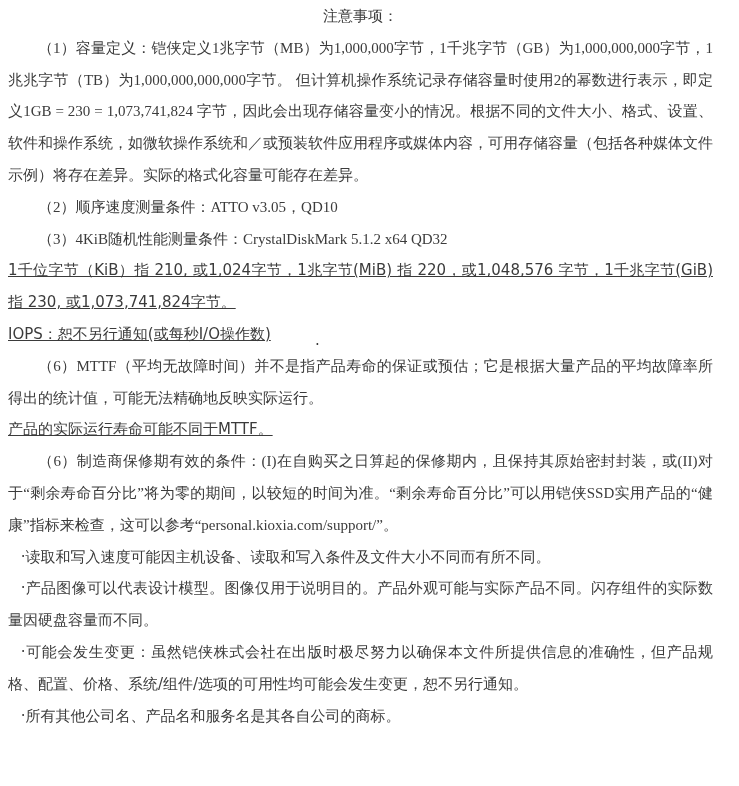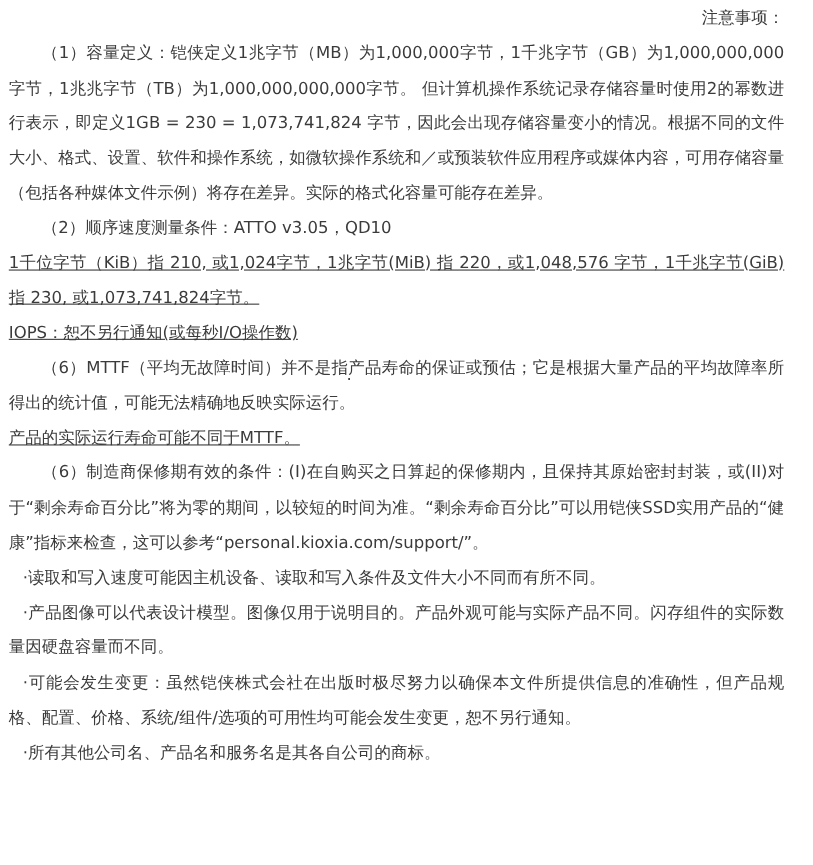--- a/index.html
+++ b/index.html
@@ -20,24 +20,25 @@
     font-size: 15px;
     line-height: 31.8px;
     text-align: justify;
   }
   .doc p {
     margin: 0;
     padding: 0;
   }
   .p-heading {
     text-indent: 0;
-    text-align: right;
+    text-align: center;
   }
   .p-num {
     text-indent: 2em;
+    font-family: Liberation Serif, serif;
   }
   .p-plain {
     text-indent: 0;
     text-decoration: underline;
   }
   .p-bullet {
     text-indent: 0.85em;
   }
   .stray-mark {
     position: absolute;
@@ -48,20 +49,21 @@
     color: #3b3b3b;
   }
 </style>
 </head>
 <body>
 
 <div class="doc">
   <p class="p-heading">注意事项：</p>
   <p class="p-num">（1）容量定义：铠侠定义1兆字节（MB）为1,000,000字节，1千兆字节（GB）为1,000,000,000字节，1兆兆字节（TB）为1,000,000,000,000字节。 但计算机操作系统记录存储容量时使用2的幂数进行表示，即定义1GB = 230 = 1,073,741,824 字节，因此会出现存储容量变小的情况。根据不同的文件大小、格式、设置、软件和操作系统，如微软操作系统和／或预装软件应用程序或媒体内容，可用存储容量（包括各种媒体文件示例）将存在差异。实际的格式化容量可能存在差异。</p>
   <p class="p-num">（2）顺序速度测量条件：ATTO v3.05，QD10</p>
+  <p class="p-num">（3）4KiB随机性能测量条件：CrystalDiskMark 5.1.2 x64 QD32</p>
   <p class="p-plain">1千位字节（KiB）指 210, 或1,024字节，1兆字节(MiB) 指 220，或1,048,576 字节，1千兆字节(GiB)指 230, 或1,073,741,824字节。</p>
   <p class="p-plain">IOPS：恕不另行通知(或每秒I/O操作数)</p>
   <p class="p-num">（6）MTTF（平均无故障时间）并不是指产品寿命的保证或预估；它是根据大量产品的平均故障率所得出的统计值，可能无法精确地反映实际运行。</p>
   <p class="p-plain">产品的实际运行寿命可能不同于MTTF。</p>
   <p class="p-num">（6）制造商保修期有效的条件：(I)在自购买之日算起的保修期内，且保持其原始密封封装，或(II)对于“剩余寿命百分比”将为零的期间，以较短的时间为准。“剩余寿命百分比”可以用铠侠SSD实用产品的“健康”指标来检查，这可以参考“personal.kioxia.com/support/”。</p>
   <p class="p-bullet">·读取和写入速度可能因主机设备、读取和写入条件及文件大小不同而有所不同。</p>
   <p class="p-bullet">·产品图像可以代表设计模型。图像仅用于说明目的。产品外观可能与实际产品不同。闪存组件的实际数量因硬盘容量而不同。</p>
   <p class="p-bullet">·可能会发生变更：虽然铠侠株式会社在出版时极尽努力以确保本文件所提供信息的准确性，但产品规格、配置、价格、系统/组件/选项的可用性均可能会发生变更，恕不另行通知。</p>
   <p class="p-bullet">·所有其他公司名、产品名和服务名是其各自公司的商标。</p>
 </div>

